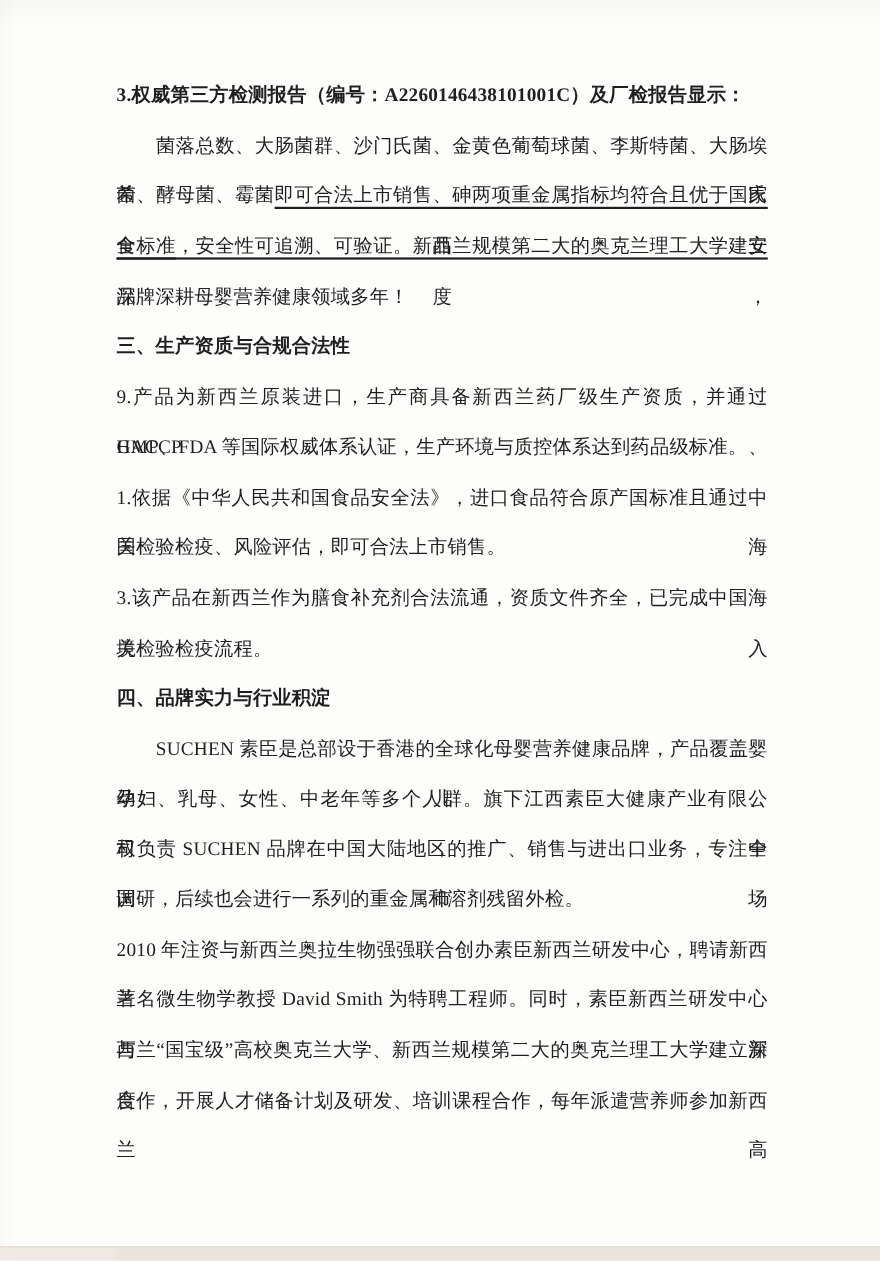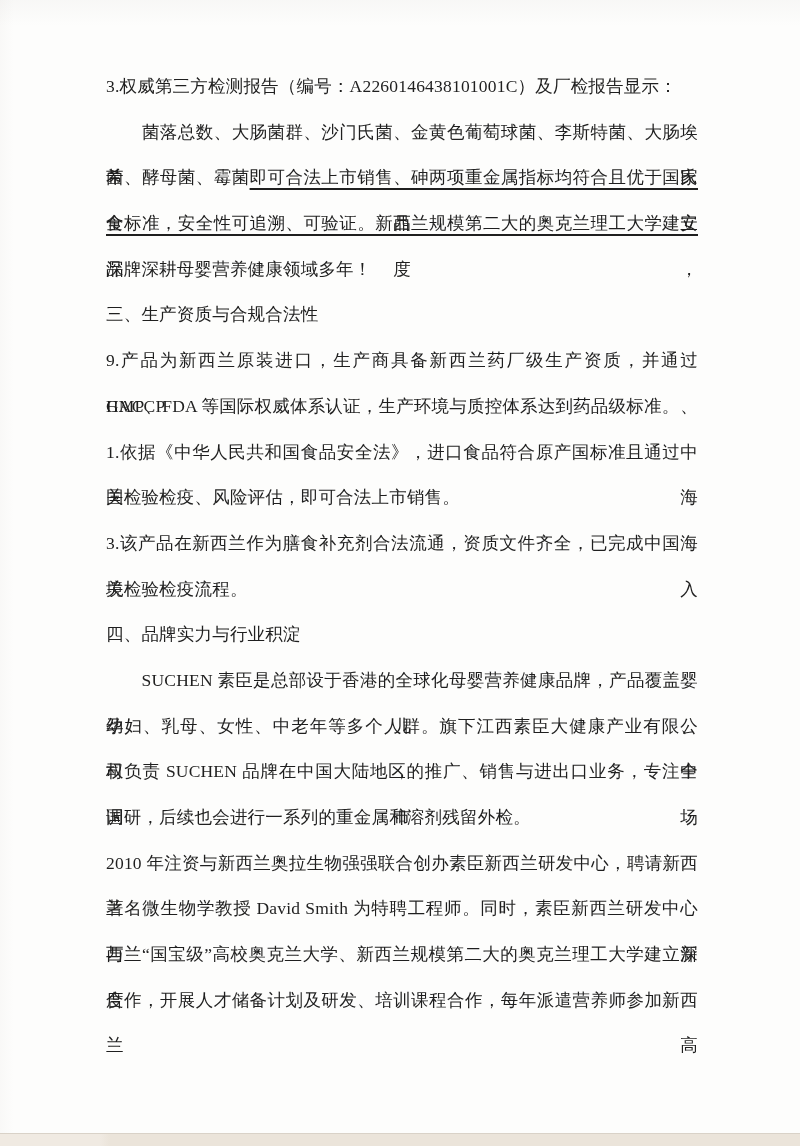--- a/index.html
+++ b/index.html
@@ -37,21 +37,21 @@
     text-align: justify;
     text-align-last: justify;
     height: 45.7px;
     overflow: visible;
   }
   .line.endline {
     text-align: left;
     text-align-last: left;
   }
   .line.bold {
-    font-weight: 400;
+    font-weight: 700;
   }
   .useg {
     text-decoration: underline;
     text-underline-offset: 5px;
     text-decoration-thickness: 1.6px;
   }
   .bottom-strip {
     position: absolute;
     left: 0;
     right: 0;

